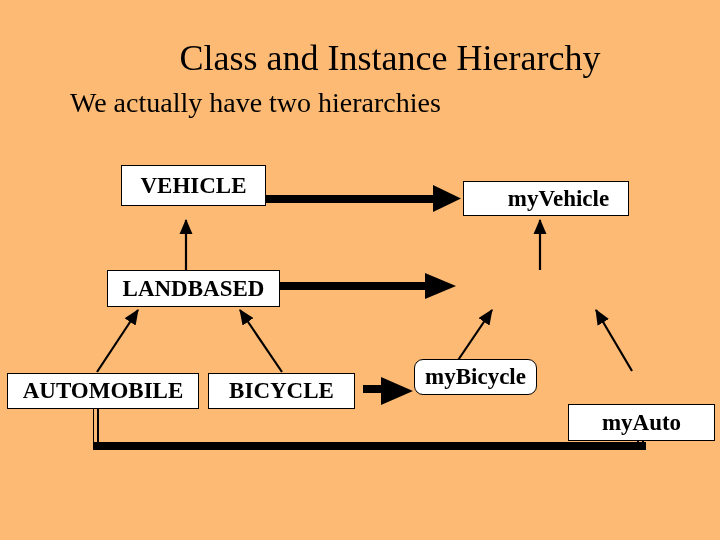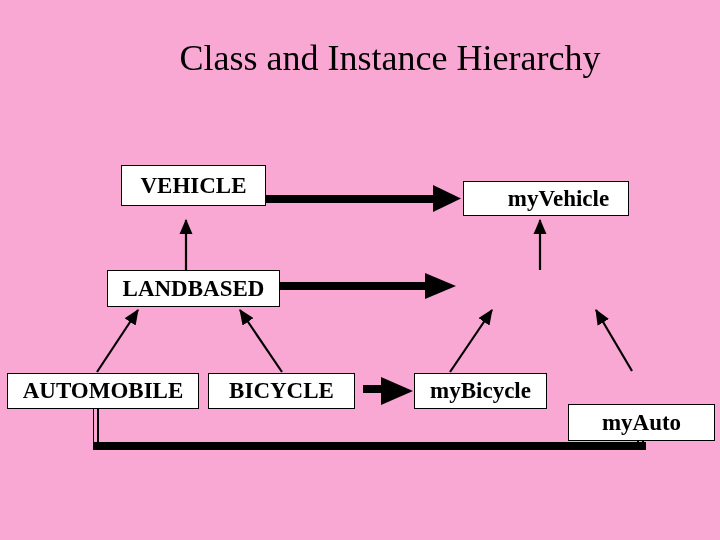--- a/index.html
+++ b/index.html
@@ -1,20 +1,20 @@
 <!DOCTYPE html>
 <html><head>
 <meta charset="utf-8">
 <style>
   html, body { margin: 0; padding: 0; background: #fff; }
   .slide {
     position: relative;
     width: 720px;
     height: 540px;
-    background: #f9a8d4;
+    background: #fdba74;
     color: #000000;
     font-family: "Liberation Serif", serif;
     overflow: hidden;
   }
   .title {
     position: absolute;
     left: 60px;
     right: 0;
     top: 36px;
     text-align: center;
@@ -49,29 +49,30 @@
   }
   .connectors .shape { fill: #000; stroke: none; }
   .connectors line { stroke: #000; stroke-width: 2.2; }
   
   #box-vehicle      { left: 108px; top: 165px; width: 145px; height: 41px; margin-left: 13px; }
   #box-landbased    { left: 107px; top: 270px; width: 173px; height: 37px; }
   #box-automobile   { left:   7px; top: 373px; width: 192px; height: 36px; }
   #box-bicycle      { left: 208px; top: 373px; width: 147px; height: 36px; }
   #box-myvehicle    { left: 463px; top: 181px; width: 166px; height: 35px; padding-left: 25px; }
   #box-mylandbased  { left: 457px; top: 270px; width: 175px; height: 36px; }
-  #box-mybicycle    { left: 414px; top: 373px; width: 133px; height: 36px; }
+  #box-mybicycle    { left: 414px; top: 359px; width: 123px; height: 36px; border-radius: 9px; }
   #box-myauto       { left: 568px; top: 372px; width: 147px; height: 37px; margin-top: 32px; }
 </style>
 </head>
 <body>
 
 <div class="slide">
 
   <div class="title">Class and Instance Hierarchy</div>
+  <div class="subtitle">We actually have two hierarchies</div>
 
   <svg class="connectors" viewBox="0 0 720 540" xmlns="http://www.w3.org/2000/svg">
     <defs>
       <marker id="ah" markerWidth="7" markerHeight="6" refX="6.5" refY="3" orient="auto">
         <polygon points="0,0 7,3 0,6" fill="#000"></polygon>
       </marker>
     </defs>
 
     <g>
       <line x1="186" y1="270" x2="186" y2="220" marker-end="url(#ah)"></line>

